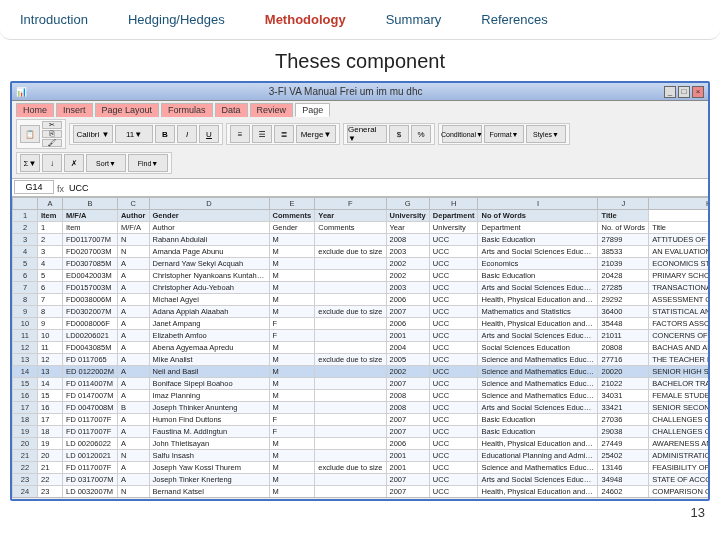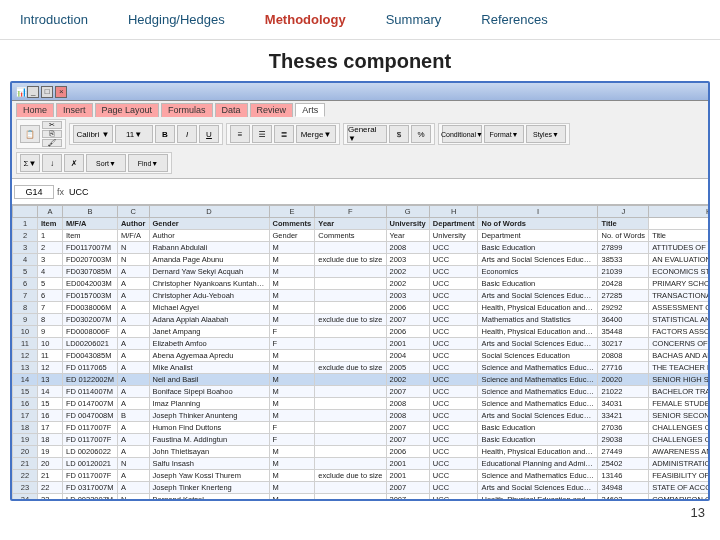--- a/index.html
+++ b/index.html
@@ -11,41 +11,42 @@
       overflow: hidden;
     }
 
     
     .nav-bar {
       display: flex;
       align-items: center;
       padding: 8px 20px;
       border-bottom: 1px solid #ddd;
       gap: 40px;
+      border-radius: 10px;
     }
     .nav-item {
       font-size: 13px;
       color: #1a5276;
       cursor: pointer;
       padding: 4px 0;
       text-decoration: none;
     }
     .nav-item.active {
       color: #c0392b;
       font-weight: bold;
     }
 
     
     .page-title-wrap {
       text-align: center;
       padding: 10px 0 8px;
     }
     .page-title {
       font-size: 20px;
-      font-weight: bold;
+      font-weight: normal;
       color: #222;
     }
 
     
     .spreadsheet-outer {
       margin: 0 10px;
       border: 2px solid #4472c4;
       border-radius: 2px;
       background: #fff;
       height: 420px;
@@ -142,24 +143,24 @@
       display: flex;
       align-items: center;
       justify-content: center;
       font-size: 8px;
       cursor: pointer;
     }
 
     
     .formula-bar {
       display: flex;
-      align-items: center;
+      align-items: flex-end;
       background: #fff;
       border-bottom: 1px solid #bbb;
-      height: 26px;
+      height: 18px;
       padding: 2px 2px;
     }
     .cell-ref {
       width: 40px;
       font-size: 9px;
       border: 1px solid #bbb;
       padding: 1px 2px;
       text-align: center;
     }
     .formula-icon {
@@ -270,36 +271,37 @@
 </div>
 
 <div class="page-title-wrap">
   <span class="page-title">Theses component</span>
 </div>
 
 <div class="spreadsheet-outer">
 
   <div class="ss-titlebar">
     <span style="font-size:9px;">📊</span>
+    <span class="ss-titlebar-text">3-FI VA Manual Frei um im mu dhc</span>
     <div class="ss-win-controls">
       <div class="ss-win-btn">_</div>
       <div class="ss-win-btn">□</div>
       <div class="ss-win-btn" style="background:#e88;">×</div>
     </div>
   </div>
 
   <div class="ss-ribbon">
     <div class="ribbon-tabs">
       <div class="ribbon-tab">Home</div>
       <div class="ribbon-tab">Insert</div>
       <div class="ribbon-tab">Page Layout</div>
       <div class="ribbon-tab">Formulas</div>
       <div class="ribbon-tab">Data</div>
       <div class="ribbon-tab">Review</div>
-      <div class="ribbon-tab active">Arts</div>
+      <div class="ribbon-tab active">Page</div>
     </div>
     <div class="ribbon-tools">
       <div class="ribbon-group">
         <div class="ribbon-btn">📋</div>
         <div style="display:flex;flex-direction:column;gap:1px;">
           <div class="ribbon-btn" style="height:8px;font-size:7px;">✂</div>
           <div class="ribbon-btn" style="height:8px;font-size:7px;">⎘</div>
           <div class="ribbon-btn" style="height:8px;font-size:7px;">🖌</div>
         </div>
       </div>
@@ -510,21 +512,21 @@
             <td class="row-num">11</td>
             <td>10</td>
             <td>LD00206021</td>
             <td>A</td>
             <td>Elizabeth Amfoo</td>
             <td>F</td>
             <td></td>
             <td>2001</td>
             <td>UCC</td>
             <td>Arts and Social Sciences Education</td>
-            <td>30217</td>
+            <td>21011</td>
             <td>CONCERNS OF PRIMARY SCHO...</td>
           </tr>
           <tr>
             <td class="row-num">12</td>
             <td>11</td>
             <td>FD0043085M</td>
             <td>A</td>
             <td>Abena Agyemaa Apredu</td>
             <td>M</td>
             <td></td>

